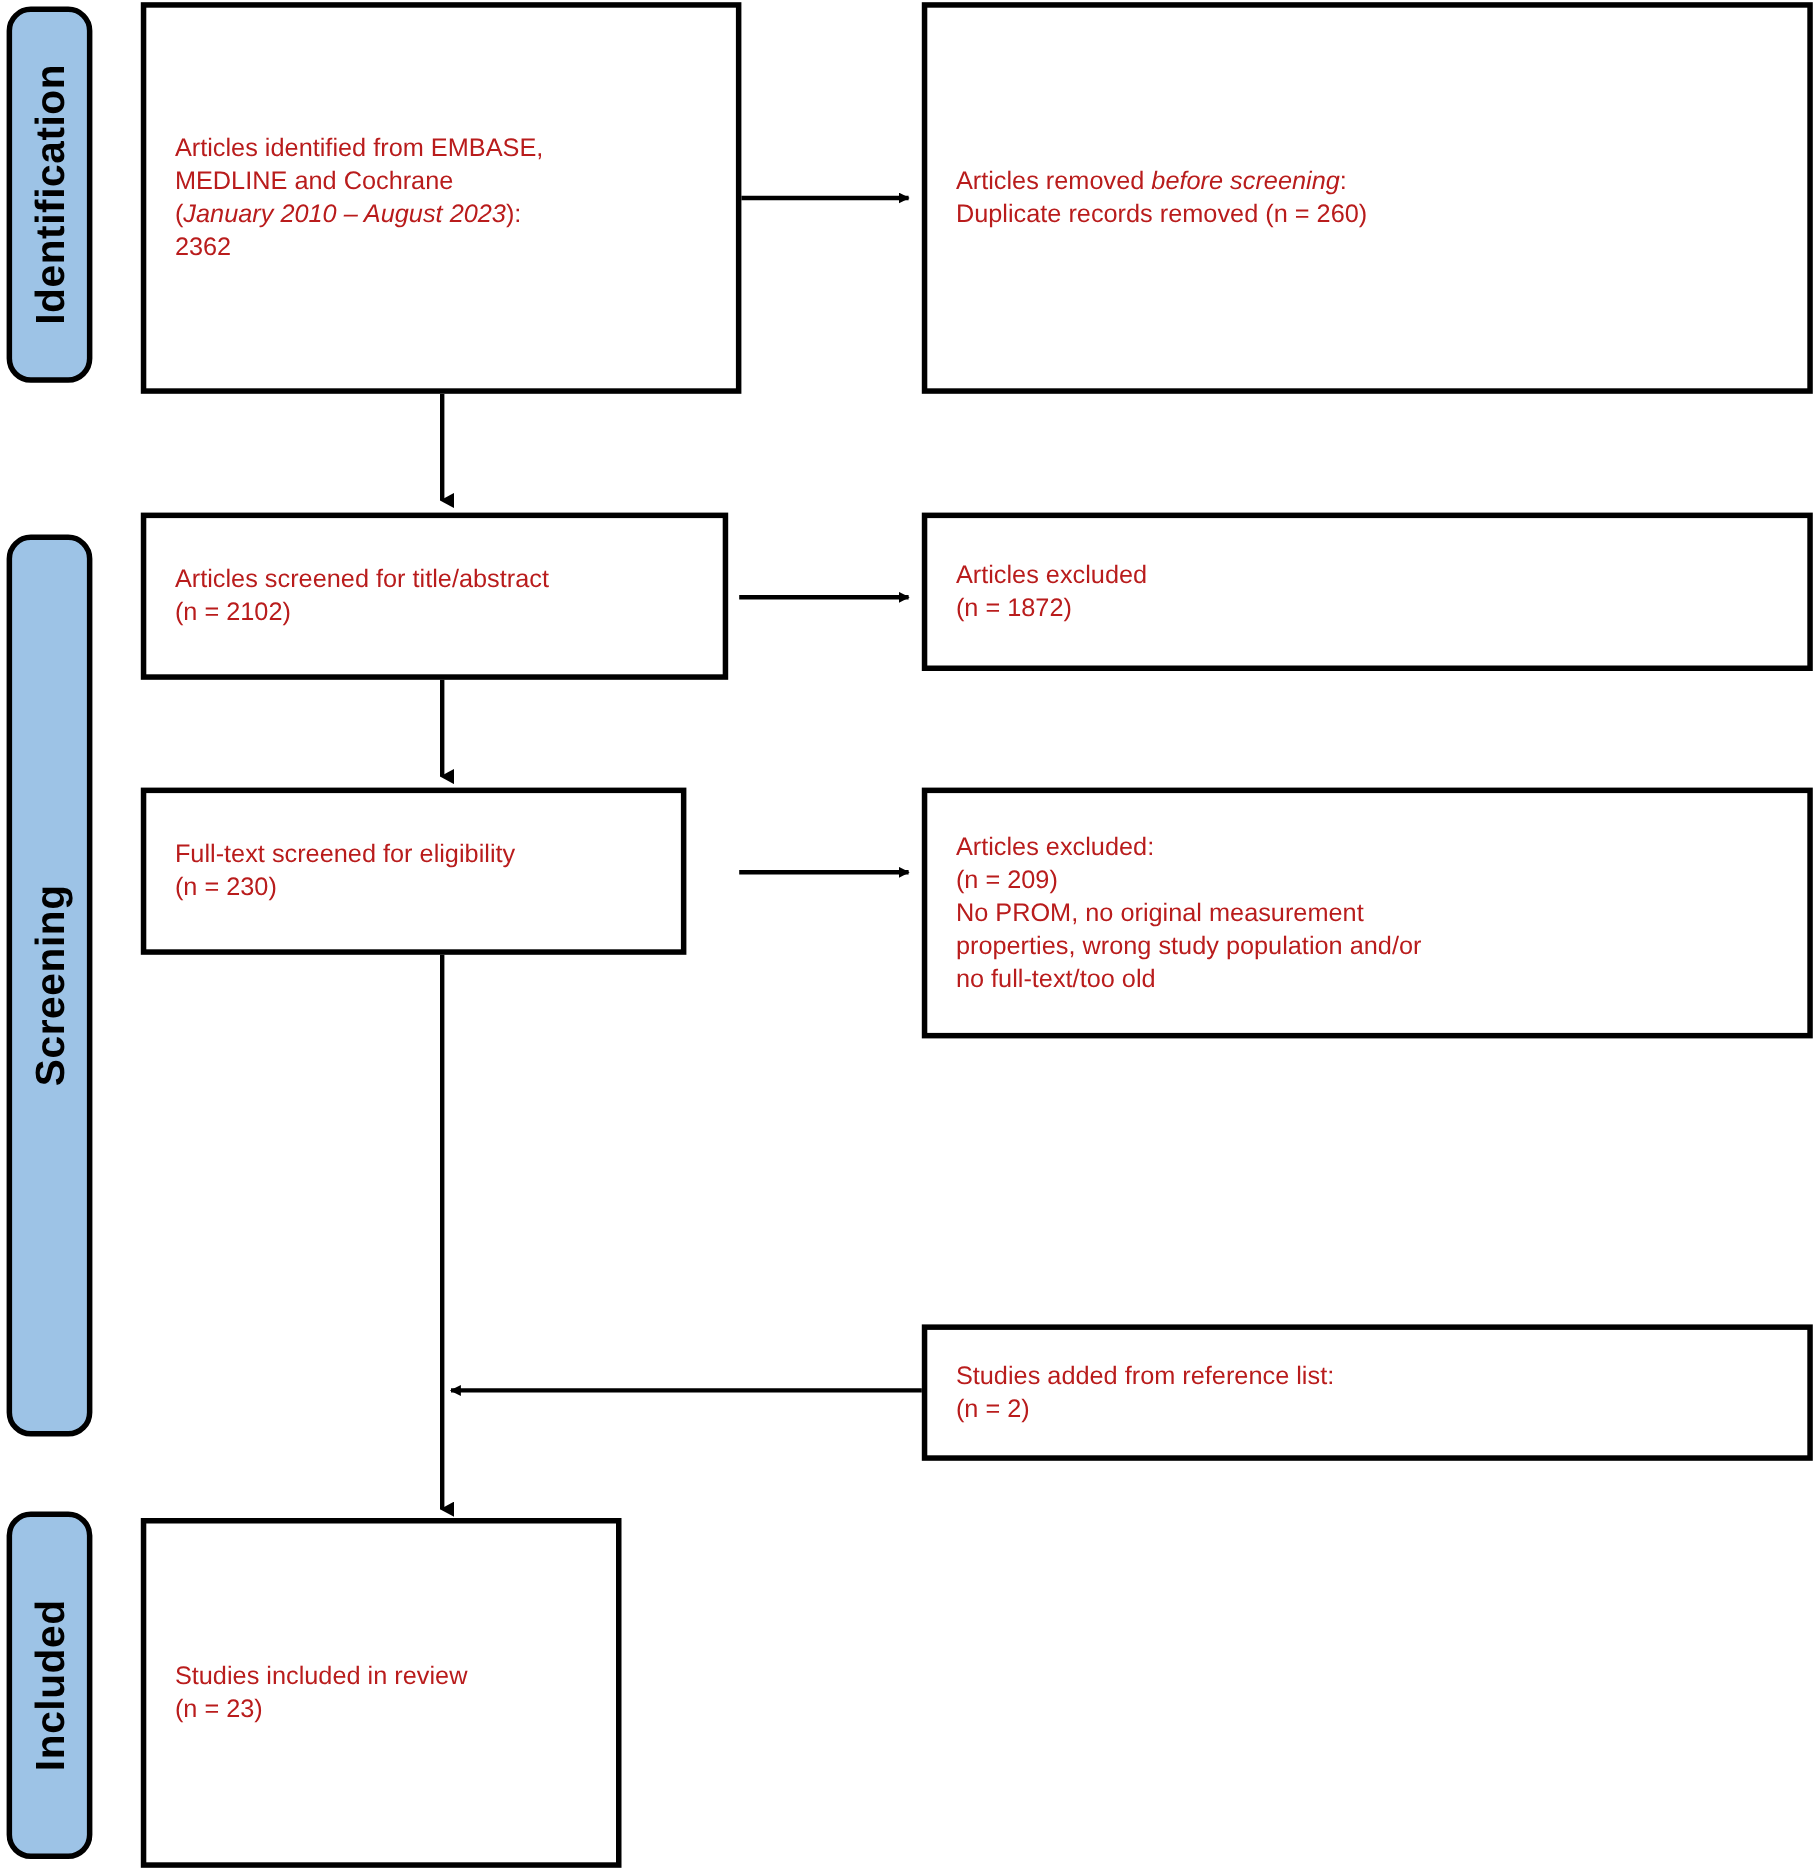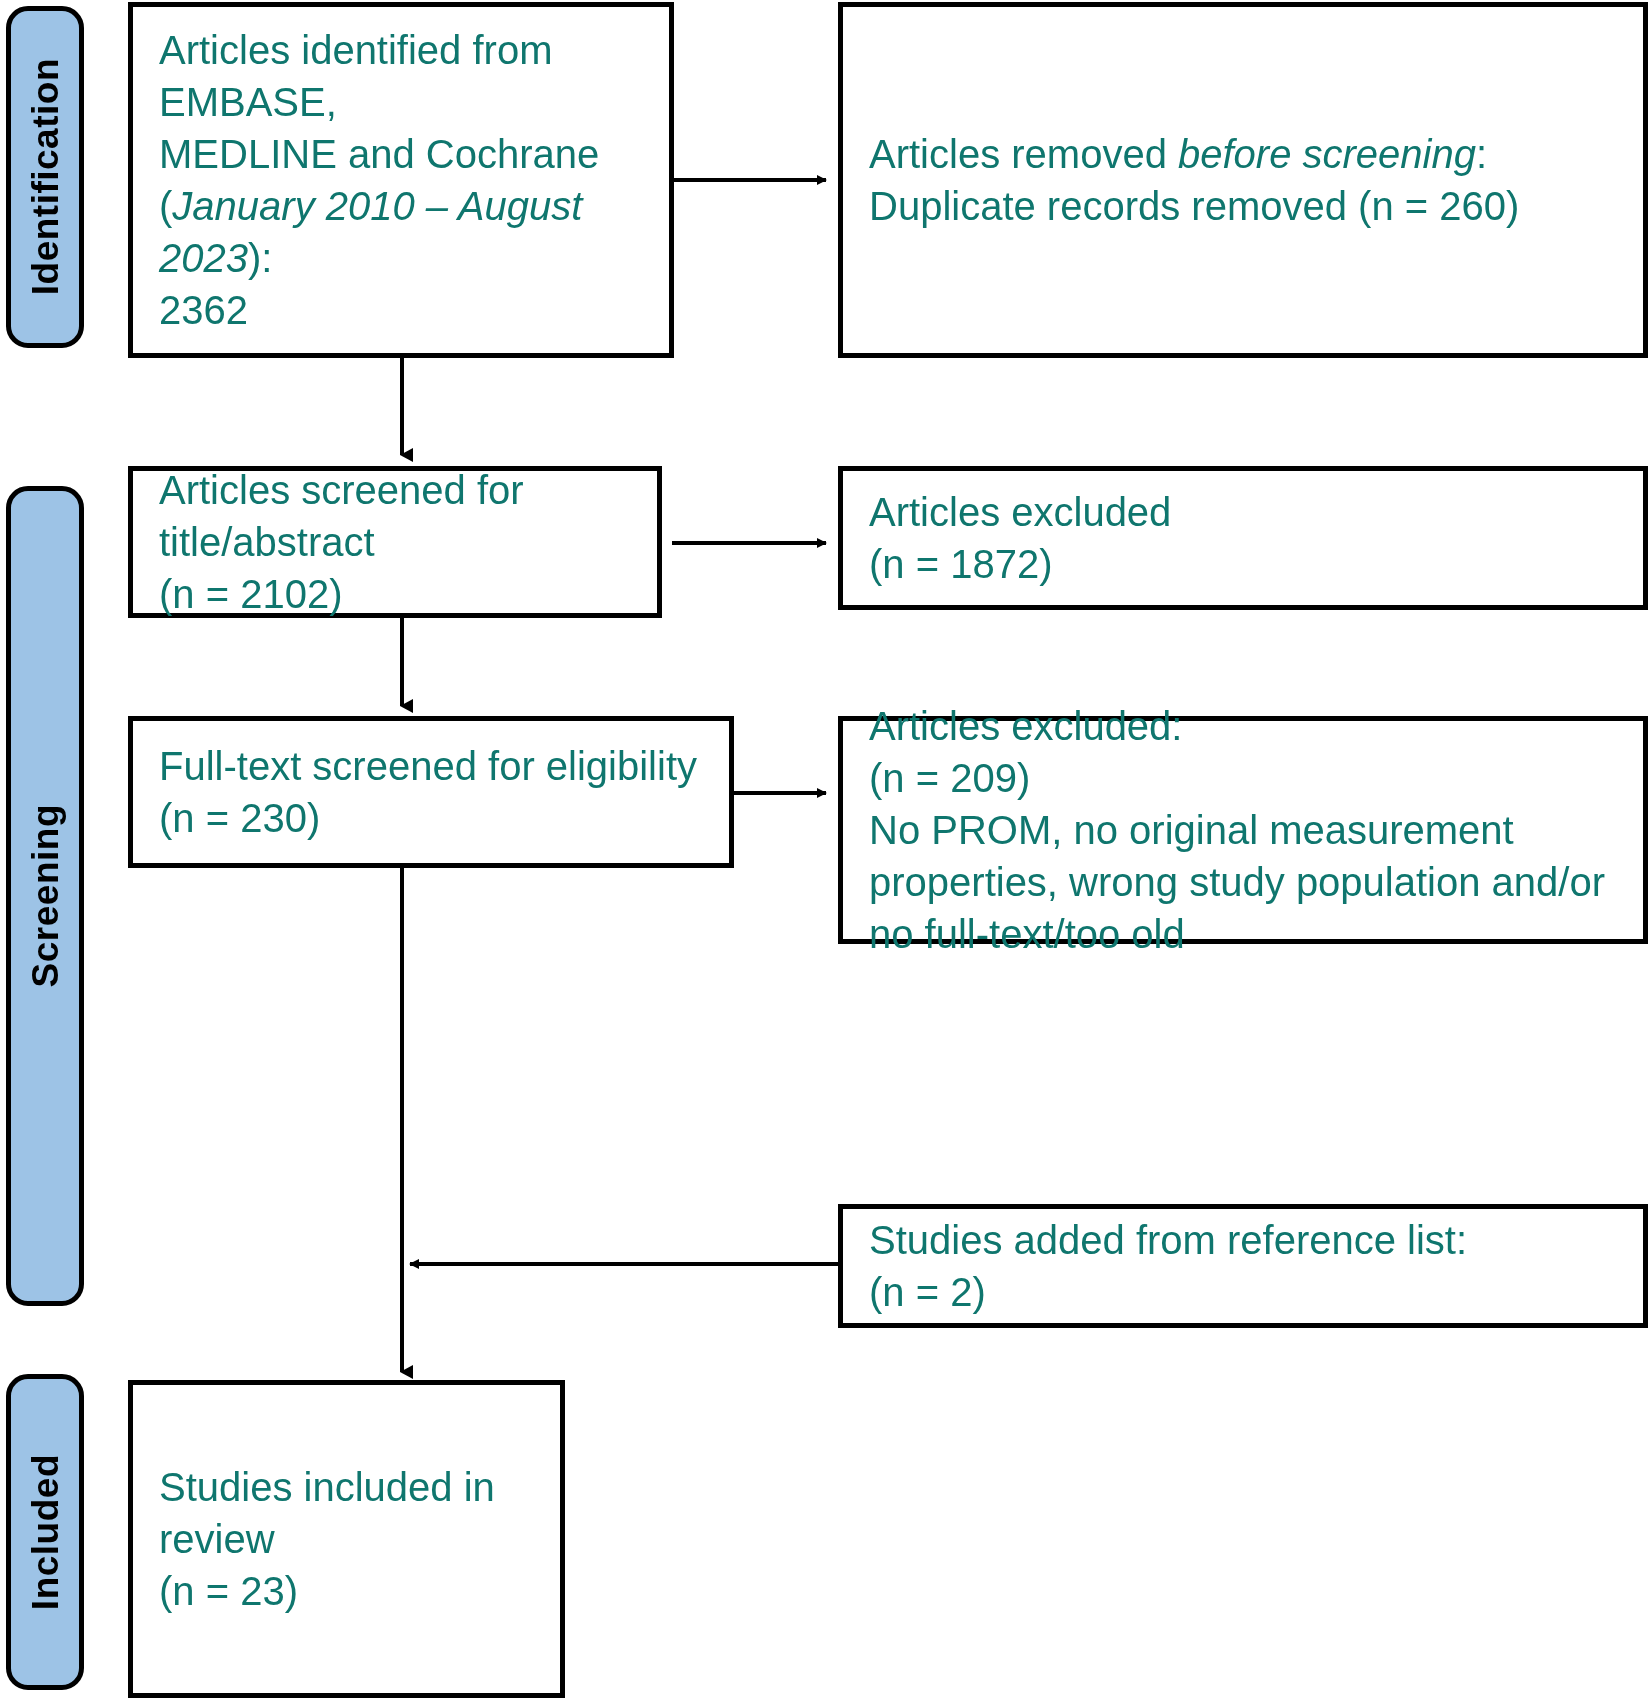--- a/index.html
+++ b/index.html
@@ -45,23 +45,23 @@
   .flow-box {
     position: absolute;
     background: #ffffff;
     border: 5px solid #000000;
     box-sizing: border-box;
     display: flex;
     align-items: center;
   }
   .flow-box .box-text {
     padding: 0 18px 0 26px;
-    font-size: 40px;
+    font-size: 23px;
     line-height: 1.30;
-    color: #0f766e;
+    color: #b91c1c;
   }
   .flow-box .box-text em {
     font-style: italic;
   }
 
   
   #connectors {
     position: absolute;
     left: 0;
     top: 0;
@@ -138,21 +138,21 @@
     </div>
   </div>
 
   <div class="flow-box" style="left:838px; top:466px; width:810px; height:144px;">
     <div class="box-text">
       <div>Articles excluded</div>
       <div>(n = 1872)</div>
     </div>
   </div>
 
-  <div class="flow-box" style="left:128px; top:716px; width:606px; height:152px;">
+  <div class="flow-box" style="left:128px; top:716px; width:496px; height:152px;">
     <div class="box-text">
       <div>Full-text screened for eligibility</div>
       <div>(n = 230)</div>
     </div>
   </div>
 
   <div class="flow-box" style="left:838px; top:716px; width:810px; height:228px;">
     <div class="box-text">
       <div>Articles excluded:</div>
       <div>(n = 209)</div>

